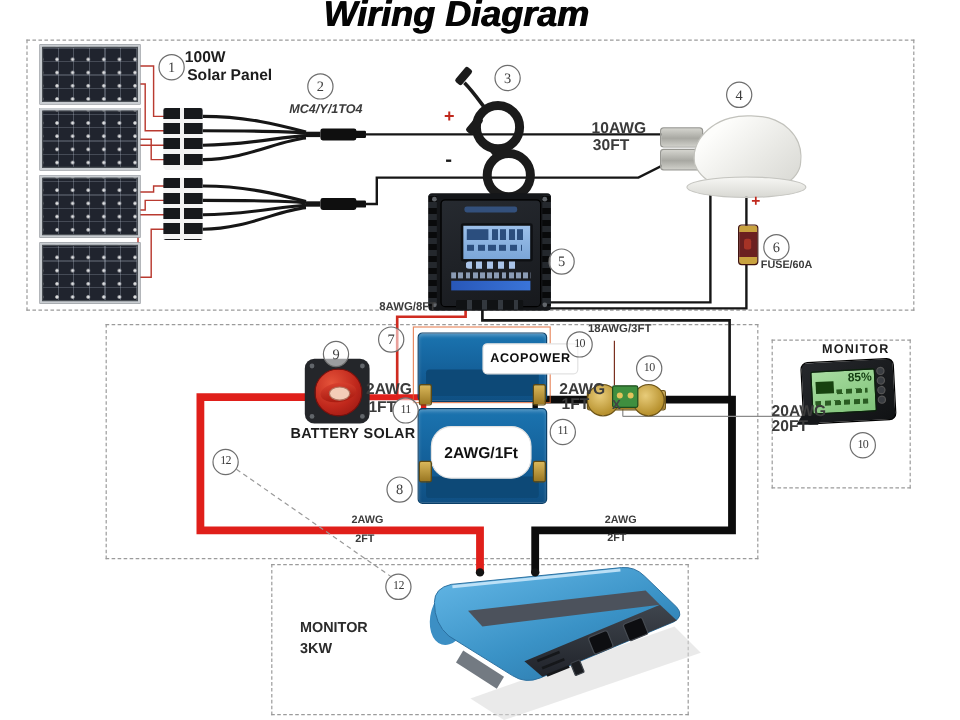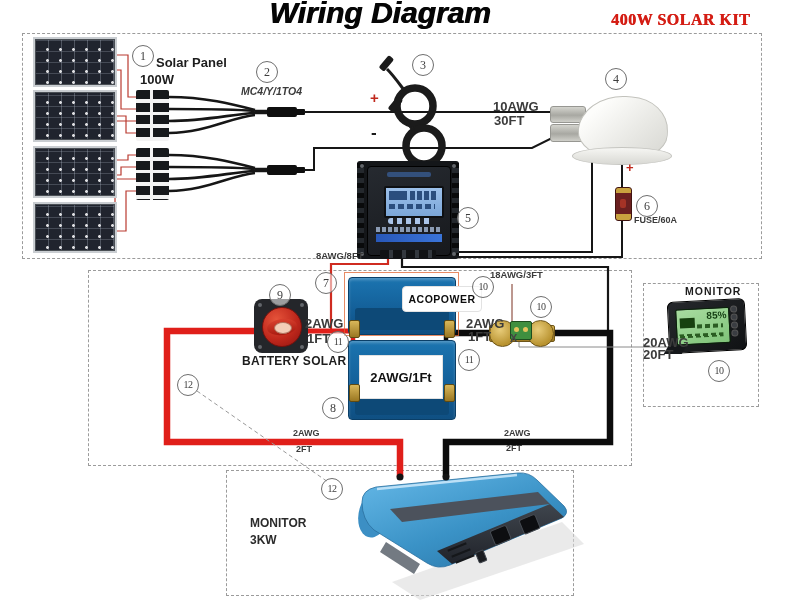--- a/index.html
+++ b/index.html
@@ -128,21 +128,20 @@
       <rect x="451" y="552" width="20" height="2.2" fill="#15171a" transform="rotate(-22 461 553)"></rect>
       <rect x="455" y="558" width="20" height="2.2" fill="#15171a" transform="rotate(-22 465 559)"></rect>
       <rect x="477" y="551" width="8" height="11" rx="1" fill="#1a1c20" stroke="#3e434a" transform="rotate(-22 481 556)"></rect>
       <polygon points="386,542 420,564 414,574 380,552" fill="#737a82"></polygon>
       <circle cx="400" cy="477" r="3.5" fill="#131313"></circle>
         <circle cx="446" cy="477" r="3.5" fill="#131313"></circle>
     </g>
   </svg>
 
   <div class="abs" style="left:380px;top:-4px;transform:translateX(-50%);font-size:30px;font-weight:bold;font-style:italic;color:#050505;text-shadow:0.8px 0 0 #050505;white-space:nowrap;">Wiring Diagram</div>
-  <div class="abs" style="left:611px;top:11px;font-family:'Liberation Serif',serif;font-size:16px;font-weight:bold;color:#d41d14;letter-spacing:.5px;text-shadow:0.5px 0 0 #d41d14;">400W SOLAR KIT</div>
 
   <div class="panel" style="left:33px;top:37px;width:80px;height:46px;"></div>
   <div class="panel" style="left:33px;top:90px;width:80px;height:48px;"></div>
   <div class="panel" style="left:33px;top:146px;width:80px;height:48px;"></div>
   <div class="panel" style="left:33px;top:202px;width:80px;height:47px;"></div>
 
   <div class="mc4bank" style="left:136px;top:90px;width:33px;height:51px;"></div>
   <div class="mc4bank" style="left:136px;top:148px;width:33px;height:52px;"></div>
 
   <div class="abs" style="left:550px;top:106px;width:34px;height:15px;border-radius:3px;border:1px solid #979792;background:linear-gradient(180deg,#d4d4ce,#a8a8a2 55%,#cfcfc9);"></div>
@@ -188,21 +187,21 @@
 
   <div class="abs" style="left:344px;top:272px;width:113px;height:62px;border:1px solid rgba(224,100,48,.75);"></div>
   <div class="abs" style="left:348px;top:277px;width:106px;height:56px;background:linear-gradient(180deg,#1b74b0 0%,#135e97 60%,#0f4f82 100%);border:1px solid #0a3f68;border-radius:4px;box-shadow:inset 0 2px 3px rgba(255,255,255,.25);">
     <div class="abs" style="left:6px;top:30px;width:94px;height:22px;background:#0d4977;border-radius:3px;"></div>
     <div class="whitecard" style="left:13px;top:8px;width:78px;height:24px;border-radius:4px;margin-left:40px;">
       <span style="font-size:10.5px;font-weight:bold;letter-spacing:.5px;color:#0d0d0d;">ACOPOWER</span>
     </div>
   </div>
   <div class="abs" style="left:348px;top:340px;width:106px;height:78px;background:linear-gradient(180deg,#1b74b0 0%,#135e97 60%,#0f4f82 100%);border:1px solid #0a3f68;border-radius:4px;box-shadow:inset 0 2px 3px rgba(255,255,255,.25);">
     <div class="abs" style="left:6px;top:56px;width:94px;height:18px;background:#0d4977;border-radius:3px;"></div>
-    <div class="whitecard" style="left:10px;top:14px;width:82px;height:42px;border-radius:0;">
+    <div class="whitecard" style="left:10px;top:14px;width:82px;height:42px;border-radius:17px;">
       <span style="font-size:13px;font-weight:bold;color:#111;">2AWG/1Ft</span>
     </div>
   </div>
   <div class="abs" style="left:349px;top:320px;width:9px;height:16px;background:linear-gradient(#d9b75a,#9a7722);border:1px solid #5f4a12;border-radius:2px;"></div>
   <div class="abs" style="left:444px;top:320px;width:9px;height:16px;background:linear-gradient(#d9b75a,#9a7722);border:1px solid #5f4a12;border-radius:2px;"></div>
   <div class="abs" style="left:349px;top:384px;width:9px;height:16px;background:linear-gradient(#d9b75a,#9a7722);border:1px solid #5f4a12;border-radius:2px;"></div>
   <div class="abs" style="left:444px;top:384px;width:9px;height:16px;background:linear-gradient(#d9b75a,#9a7722);border:1px solid #5f4a12;border-radius:2px;"></div>
 
   <div class="abs" style="left:489px;top:325px;width:64px;height:15px;background:linear-gradient(#d4b050,#9e7b25);border:1px solid #6e5518;border-radius:2px;"></div>
   <div class="abs" style="left:489px;top:320px;width:25px;height:25px;border-radius:50%;border:1px solid #6e5518;background:radial-gradient(circle at 40% 35%,#e8cc7a,#b8922f 70%);"></div>
@@ -236,21 +235,21 @@
   <div class="badge" style="left:322px;top:397px;">8</div>
   <div class="badge" style="left:269px;top:284px;">9</div>
   <div class="badge b2" style="left:472px;top:276px;">10</div>
   <div class="badge b2" style="left:530px;top:296px;">10</div>
   <div class="badge b2" style="left:708px;top:360px;">10</div>
   <div class="badge b2" style="left:327px;top:331px;">11</div>
   <div class="badge b2" style="left:458px;top:349px;">11</div>
   <div class="badge b2" style="left:177px;top:374px;">12</div>
   <div class="badge b2" style="left:321px;top:478px;">12</div>
 
-  <div class="biglbl" style="left:140px;top:41px;margin-top:32px;">100W</div>
+  <div class="biglbl" style="left:154px;top:41px;">100W</div>
   <div class="biglbl" style="left:156px;top:56px;">Solar Panel</div>
   <div class="lbl" style="left:241px;top:86px;font-size:10.5px;font-style:italic;">MC4/Y/1TO4</div>
   <div class="lbl" style="left:370px;top:90px;font-size:15px;color:#c0281c;">+</div>
   <div class="lbl" style="left:371px;top:124px;font-size:17px;color:#1a1a1a;">-</div>
   <div class="lbl" style="left:493px;top:100px;">10AWG</div>
   <div class="lbl" style="left:494px;top:114px;">30FT</div>
   <div class="lbl" style="left:626px;top:161px;font-size:13px;color:#c0281c;">+</div>
   <div class="lbl" style="left:634px;top:216px;font-size:9px;">FUSE/60A</div>
   <div class="lbl" style="left:316px;top:251px;font-size:9.5px;">8AWG/8FT</div>
   <div class="lbl" style="left:490px;top:270px;font-size:9.5px;">18AWG/3FT</div>

